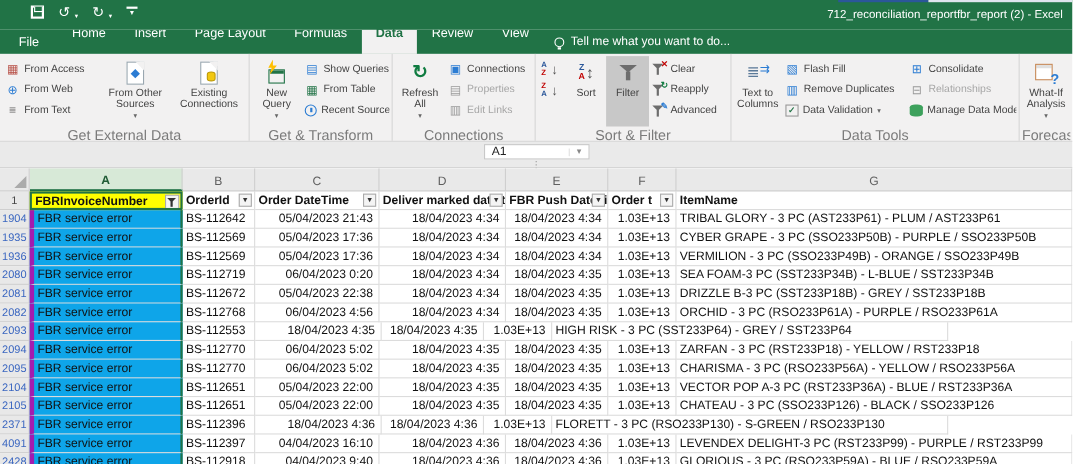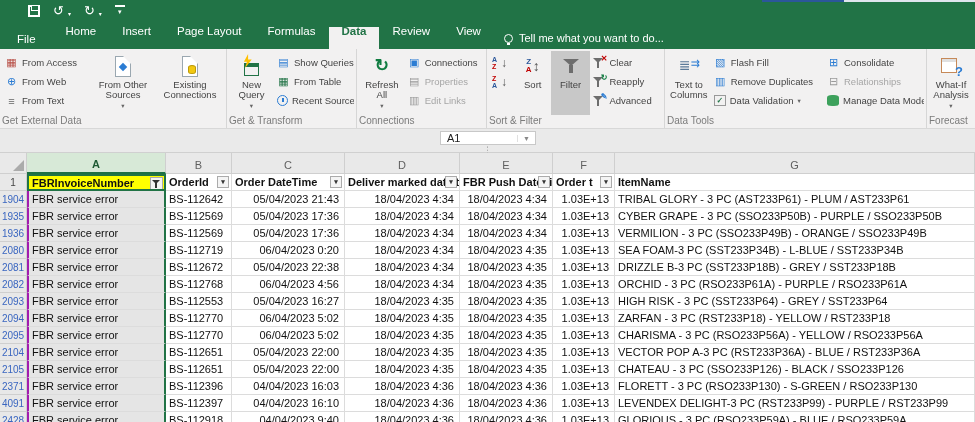--- a/index.html
+++ b/index.html
@@ -24,21 +24,21 @@
   .tab.file { padding: 4px 17px 3px; }
   .tab.active { background: #f2f1f1; color: #217346; font-weight: bold; }
   .tellme { display: flex; align-items: center; gap: 6px; padding-left: 10px; font-size: 11px; }
   .bulb-ic { width: 9px; height: 9px; border: 1.4px solid #fff; border-radius: 50%; position: relative; display: inline-block; }
   .bulb-ic::after { content: ''; position: absolute; left: 2px; top: 8px; width: 3px; height: 2px; background: #fff; }
 
   
   .ribbon { height: 80px; background: #f2f1f1; border-bottom: 1px solid #d8d8d8; display: flex; font-size: 9.5px; color: #444; }
   .rgroup { display: flex; flex-direction: column; border-right: 1px solid #d6d6d6; padding: 2px 2px 0; }
   .rgroup-content { flex: 1; display: flex; align-items: stretch; }
-  .rgroup-label { height: 13px; font-size: 10px; color: #7b7b7b; overflow: hidden; white-space: nowrap; }
+  .rgroup-label { height: 13px; text-align: center; font-size: 13px; color: #7b7b7b; overflow: hidden; white-space: nowrap; }
   .stack { display: flex; flex-direction: column; justify-content: flex-start; padding-top: 2px; }
   .sbtn { display: flex; align-items: center; gap: 4px; height: 19px; padding: 0 3px; white-space: nowrap; overflow: hidden; }
   .sbtn.disabled { color: #a6a6a6; }
   .bbtn { display: flex; flex-direction: column; align-items: center; text-align: center; padding: 3px 2px 0; line-height: 10px; }
   .bbtn .bicon { height: 24px; display: flex; align-items: center; justify-content: center; margin-bottom: 2px; }
   .bbtn .dd { font-size: 6.5px; color: #666; margin-top: 1px; }
   .bbtn.active { background: #c8c8c8; }
   .blabel { white-space: normal; }
 
   
@@ -95,21 +95,21 @@
   .w3 { width: 115px; flex: none; } .w4 { width: 93px; flex: none; } .w5 { width: 62px; flex: none; }
   .w6 { width: 360px; flex: none; }
 
   .hrow, .grow { display: flex; }
   .hrow { height: 17px; }
   .grow { height: 17px; }
   .rn { width: 27px; flex: none; background: #e8e8e8; border-right: 1px solid #cfcfcf; border-bottom: 1px solid #cfcfcf; color: #3a66c0; font-size: 10px; display: flex; align-items: center; justify-content: center; }
   .hrow .rn { color: #444; }
   .cell { border-right: 1px solid #dcdcdc; border-bottom: 1px solid #dcdcdc; font-size: 11px; color: #111; display: flex; align-items: center; padding: 0 3px; white-space: nowrap; overflow: hidden; }
   .al { justify-content: flex-start; } .ar { justify-content: flex-end; padding-right: 5px; }
-  .cell.selcol { background: #e5e5e5; border-left: 2px solid #a21caf; border-right: 2px solid #217346; }
+  .cell.selcol { background: #0ea5e9; border-left: 4px solid #a21caf; border-right: 2px solid #217346; }
   .hcell { font-weight: bold; position: relative; }
   .hcell .ddbtn { position: absolute; right: 2px; top: 2px; width: 12px; height: 12px; border: 1px solid #ababab; background: #f4f4f4; display: flex; align-items: center; justify-content: center; }
   .hcell .ddbtn::before { content: '▾'; font-size: 7px; color: #333; }
   .a1cell { background: #ffff00; border: 2px solid #217346; font-weight: bold; }
   .a1cell .fbtn { position: absolute; right: 1px; top: 1px; width: 13px; height: 13px; border: 1px solid #ababab; background: #f4f4f4; display: flex; align-items: center; justify-content: center; }
   .fun-tiny { position: relative; width: 9px; height: 9px; }
   .fun-tiny::before { content: ''; position: absolute; left: 0; top: 1px; border-left: 4px solid transparent; border-right: 4px solid transparent; border-top: 4px solid #333; }
   .fun-tiny::after { content: ''; position: absolute; left: 3px; top: 4px; width: 2px; height: 5px; background: #333; }
 </style>
 </head>
@@ -121,20 +121,21 @@
     <div class="edge-blue"></div>
     <div class="edge-light"></div>
     <div class="qat">
       <span class="save-ic"></span>
       <span class="undo-ic">↺</span>
         <span class="dd">▾</span>
       <span class="redo-ic">↻</span>
         <span class="dd">▾</span>
       <span class="qat-custom">▾</span>
     </div>
+    <div class="win-title">712_reconciliation_reportfbr_report (2) - Excel</div>
   </div>
 
   <div class="tabbar">
     <div class="tab file">File</div>
     <div class="tab">Home</div>
     <div class="tab">Insert</div>
     <div class="tab">Page Layout</div>
     <div class="tab">Formulas</div>
     <div class="tab active">Data</div>
     <div class="tab">Review</div>
@@ -476,21 +477,20 @@
           <div class="cell w2 ar">06/04/2023 4:56</div>
           <div class="cell w3 ar">18/04/2023 4:34</div>
           <div class="cell w4 ar">18/04/2023 4:35</div>
           <div class="cell w5 ar">1.03E+13</div>
           <div class="cell w6 al">ORCHID - 3 PC (RSO233P61A) - PURPLE / RSO233P61A</div>
         </div>
         <div class="grow">
           <div class="rn">2093</div>
           <div class="cell w0 al selcol">FBR service error</div>
           <div class="cell w1 al">BS-112553</div>
-          <div class="cell w2 ar">05/04/2023 16:27</div>
           <div class="cell w3 ar">18/04/2023 4:35</div>
           <div class="cell w4 ar">18/04/2023 4:35</div>
           <div class="cell w5 ar">1.03E+13</div>
           <div class="cell w6 al">HIGH RISK - 3 PC (SST233P64) - GREY / SST233P64</div>
         </div>
         <div class="grow">
           <div class="rn">2094</div>
           <div class="cell w0 al selcol">FBR service error</div>
           <div class="cell w1 al">BS-112770</div>
           <div class="cell w2 ar">06/04/2023 5:02</div>
@@ -526,21 +526,20 @@
           <div class="cell w2 ar">05/04/2023 22:00</div>
           <div class="cell w3 ar">18/04/2023 4:35</div>
           <div class="cell w4 ar">18/04/2023 4:35</div>
           <div class="cell w5 ar">1.03E+13</div>
           <div class="cell w6 al">CHATEAU - 3 PC (SSO233P126) - BLACK / SSO233P126</div>
         </div>
         <div class="grow">
           <div class="rn">2371</div>
           <div class="cell w0 al selcol">FBR service error</div>
           <div class="cell w1 al">BS-112396</div>
-          <div class="cell w2 ar">04/04/2023 16:03</div>
           <div class="cell w3 ar">18/04/2023 4:36</div>
           <div class="cell w4 ar">18/04/2023 4:36</div>
           <div class="cell w5 ar">1.03E+13</div>
           <div class="cell w6 al">FLORETT - 3 PC (RSO233P130) - S-GREEN / RSO233P130</div>
         </div>
         <div class="grow">
           <div class="rn">4091</div>
           <div class="cell w0 al selcol">FBR service error</div>
           <div class="cell w1 al">BS-112397</div>
           <div class="cell w2 ar">04/04/2023 16:10</div>

